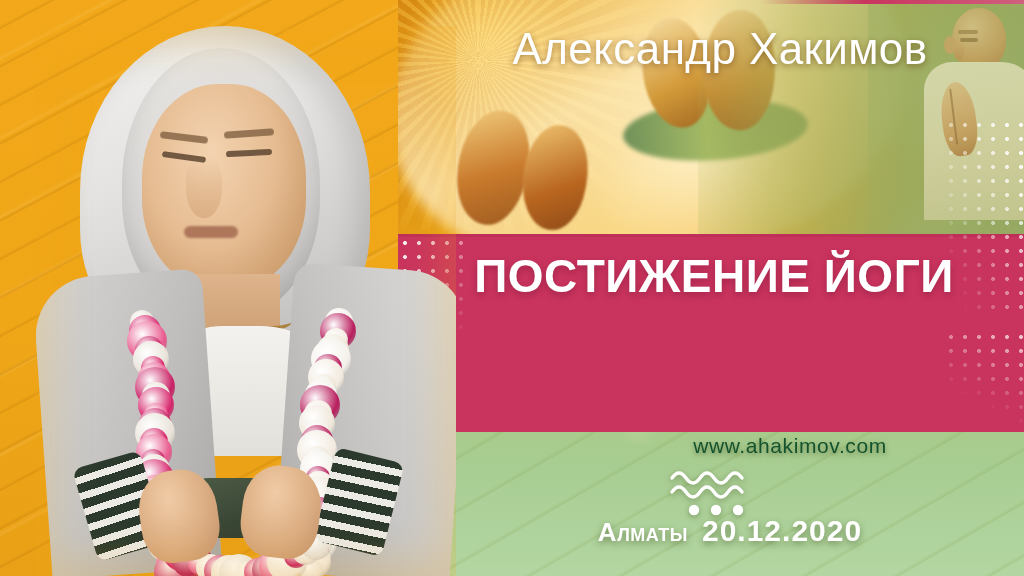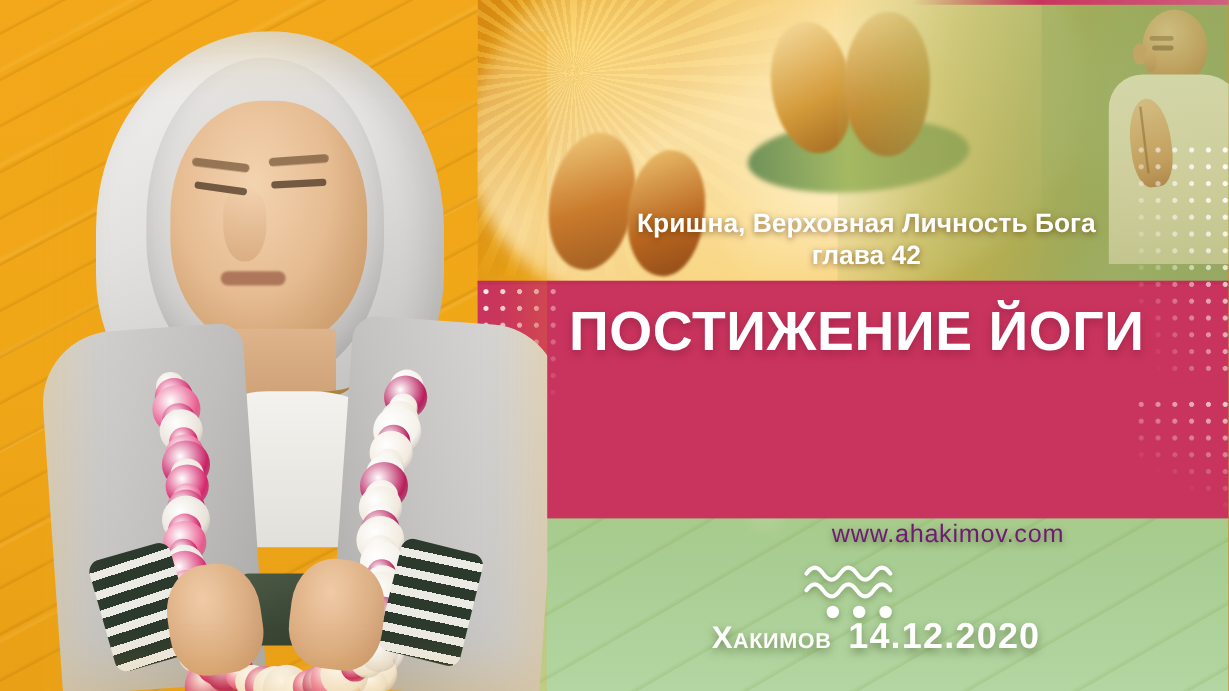--- a/index.html
+++ b/index.html
@@ -314,21 +314,21 @@
   .maintitle{
     position:absolute;left:424px;top:248px;width:580px;
     text-align:center;color:#ffffff;
     font-size:46px;font-weight:bold;line-height:56px;
     letter-spacing:.5px;
     text-shadow:0 3px 7px rgba(120,20,50,.45);
   }
   .maintitle .l2{display:block;}
   .site{
     position:absolute;left:600px;top:434px;width:380px;
-    text-align:center;color:#701a75;
+    text-align:center;color:#14532d;
     font-size:21px;font-weight:400;letter-spacing:.6px;
     text-shadow:0 2px 5px rgba(60,80,30,.55);
   }
   .place{
     position:absolute;left:520px;top:514px;width:420px;
     text-align:center;color:#ffffff;
     font-size:30px;font-weight:bold;letter-spacing:1px;
     text-shadow:0 3px 7px rgba(60,80,30,.55);
   }
   .place .city{font-size:26px;font-variant:small-caps;letter-spacing:.5px;}
@@ -484,39 +484,36 @@
         <i style="left: 197.6px; top: 206.261px; width: 32px; height: 32px; background: radial-gradient(circle at 38% 33%, rgb(255, 255, 255) 0%, rgb(232, 226, 216) 62%, rgba(0, 0, 0, 0.22) 100%);"></i>
       </div>
     <div class="cuff-l"></div>
     <div class="cuff-r"></div>
     <div class="beadbag"></div>
     <div class="hand-l"></div>
     <div class="hand-r"></div>
     <div class="portrait-fade"></div>
   </div>
 
-
-  <div class="subtitle">
-    <span>Кришна, Верховная Личность Бога</span>
-    <span class="l2">глава 42</span>
-  </div>
+  <div class="speaker">Александр Хакимов</div>
+
 
   <div class="maintitle">
     <span>ПОСТИЖЕНИЕ ЙОГИ</span>
   </div>
 
   <div class="site">www.ahakimov.com</div>
 
   <div class="ornament">
     <svg width="96" height="52" viewBox="0 0 96 52">
       <path d="M4 12 q7 -10 14 0 t14 0 t14 0 t14 0 t14 0" fill="none" stroke="#ffffff" stroke-width="3.4" stroke-linecap="round"></path>
       <path d="M4 26 q7 -10 14 0 t14 0 t14 0 t14 0 t14 0" fill="none" stroke="#ffffff" stroke-width="3.4" stroke-linecap="round"></path>
       <circle cx="26" cy="44" r="5.2" fill="#ffffff"></circle>
       <circle cx="48" cy="44" r="5.2" fill="#ffffff"></circle>
       <circle cx="70" cy="44" r="5.2" fill="#ffffff"></circle>
     </svg>
   </div>
 
   <div class="place">
-    <span class="city">Хакимов</span><span class="date">14.12.2020</span>
+    <span class="city">Алматы</span><span class="date">20.12.2020</span>
   </div>
 
 </div>
 
 </body></html>

